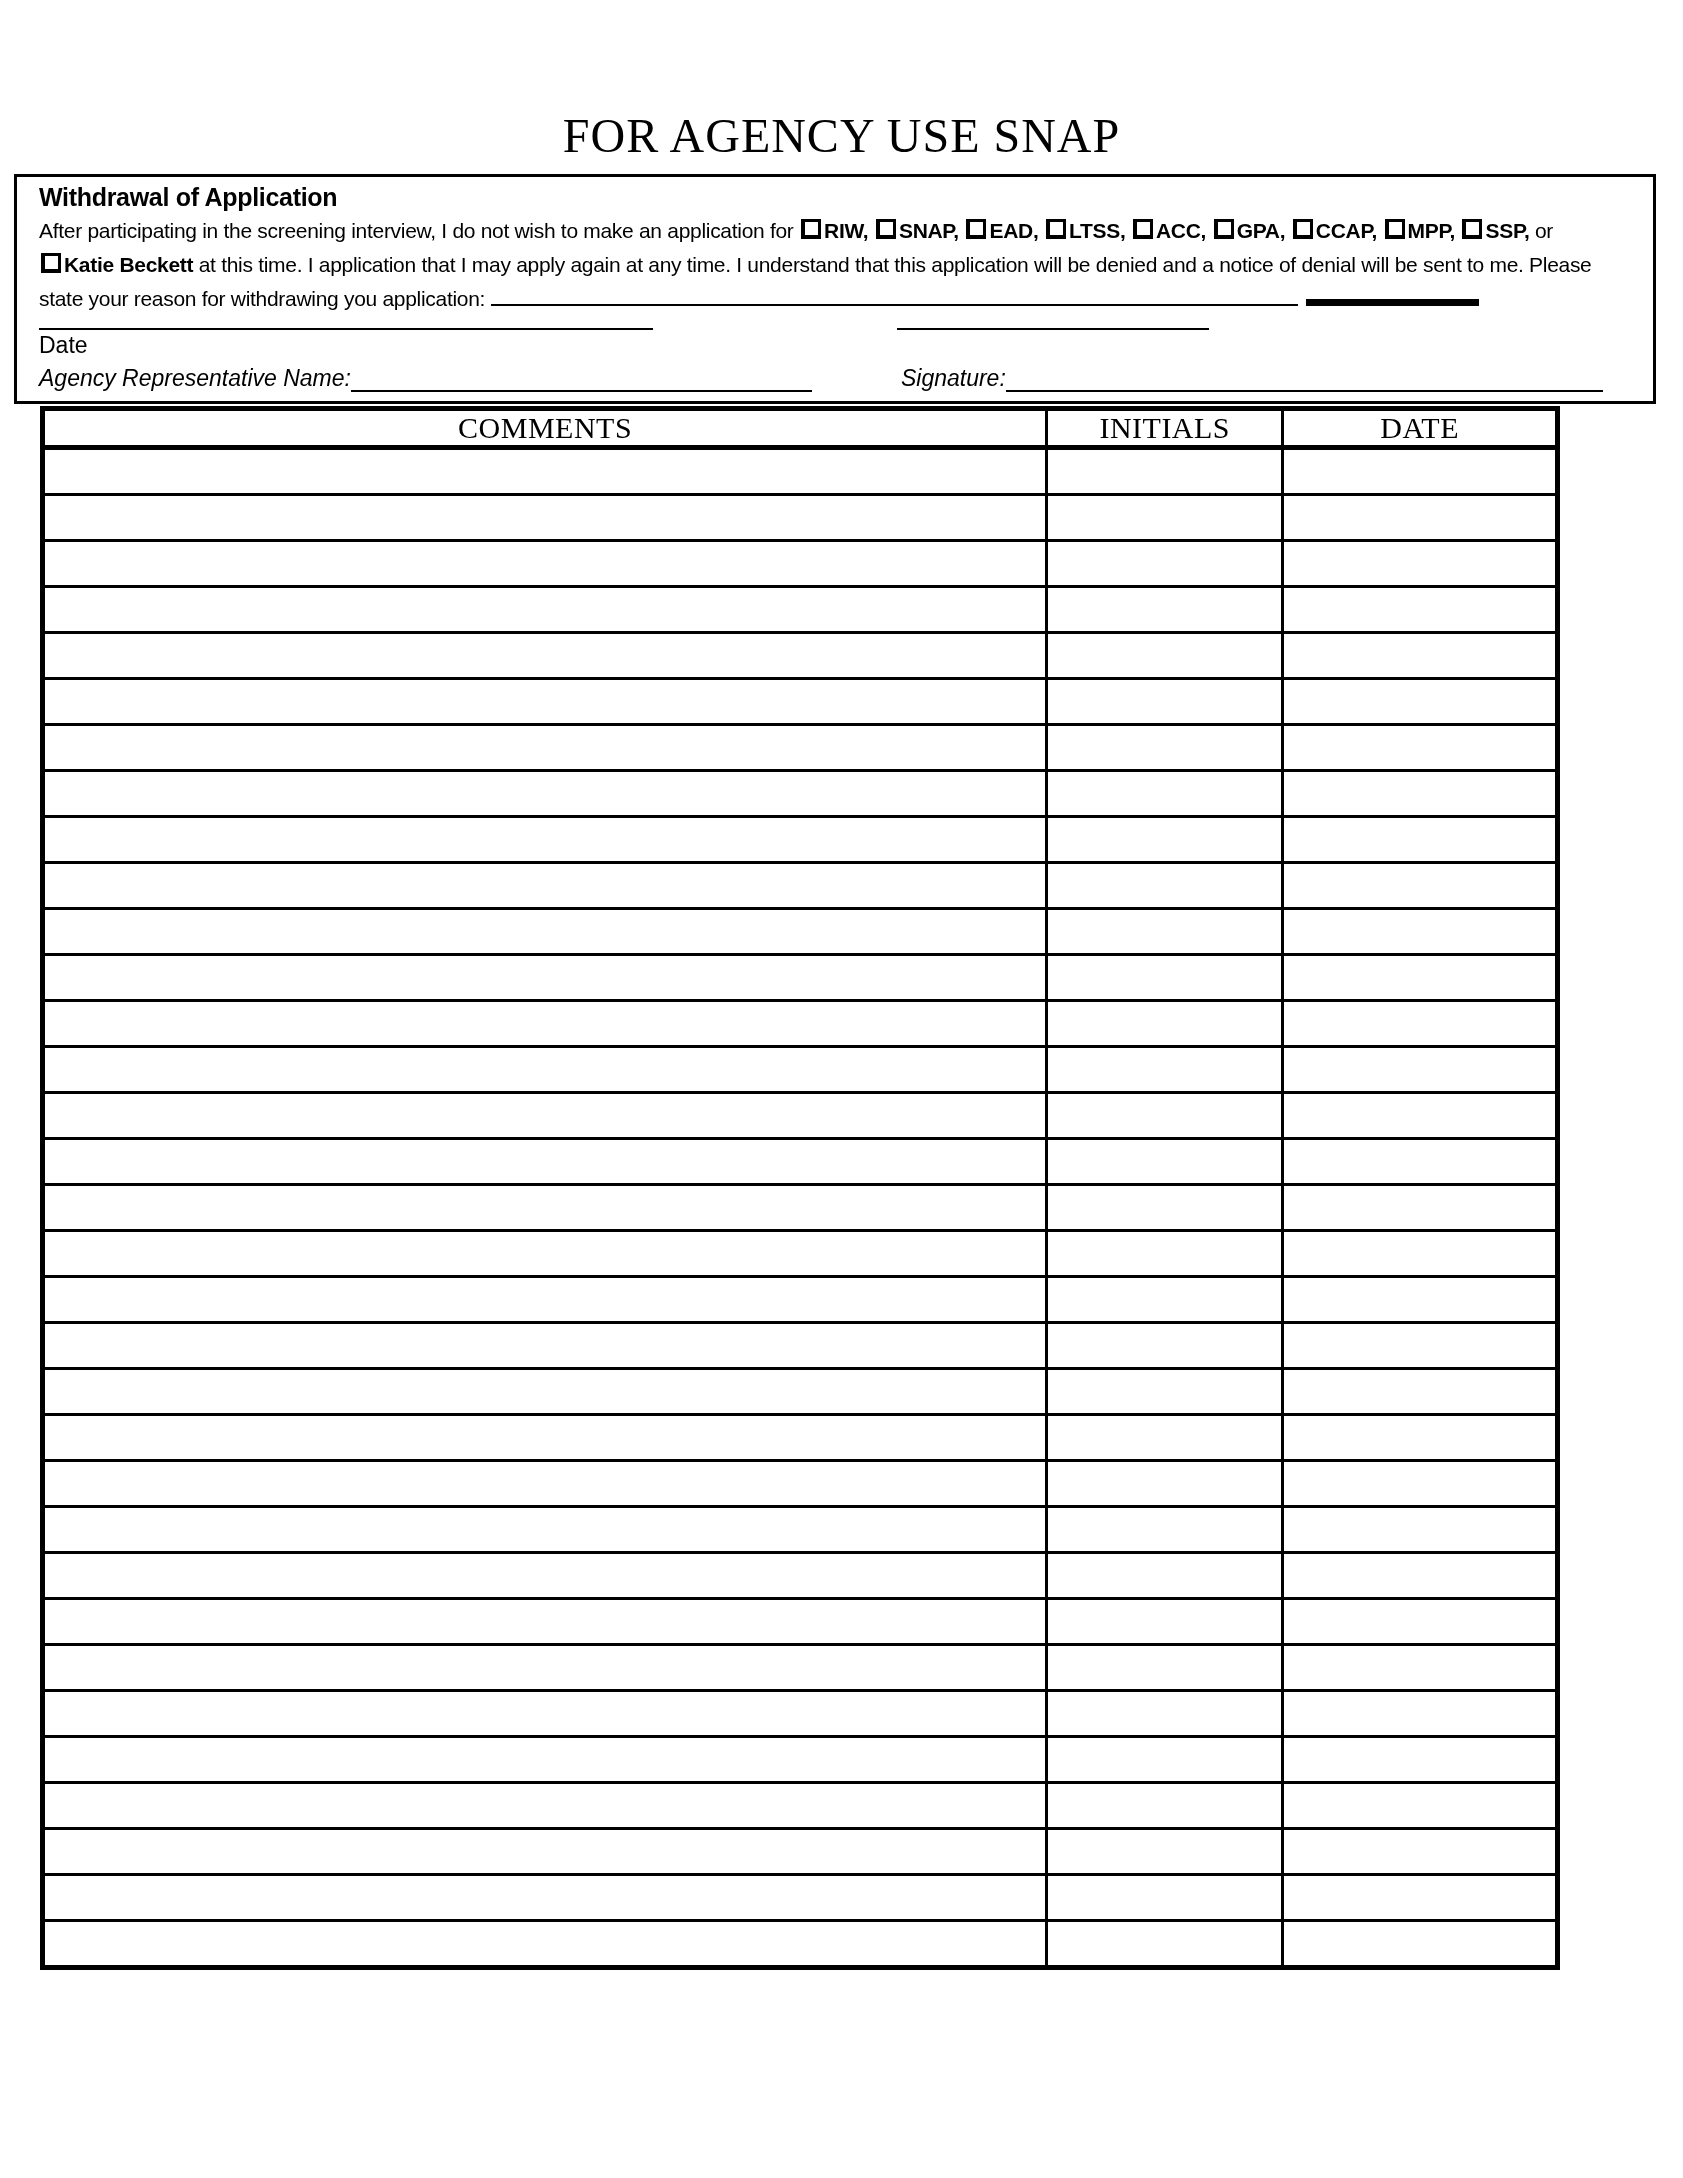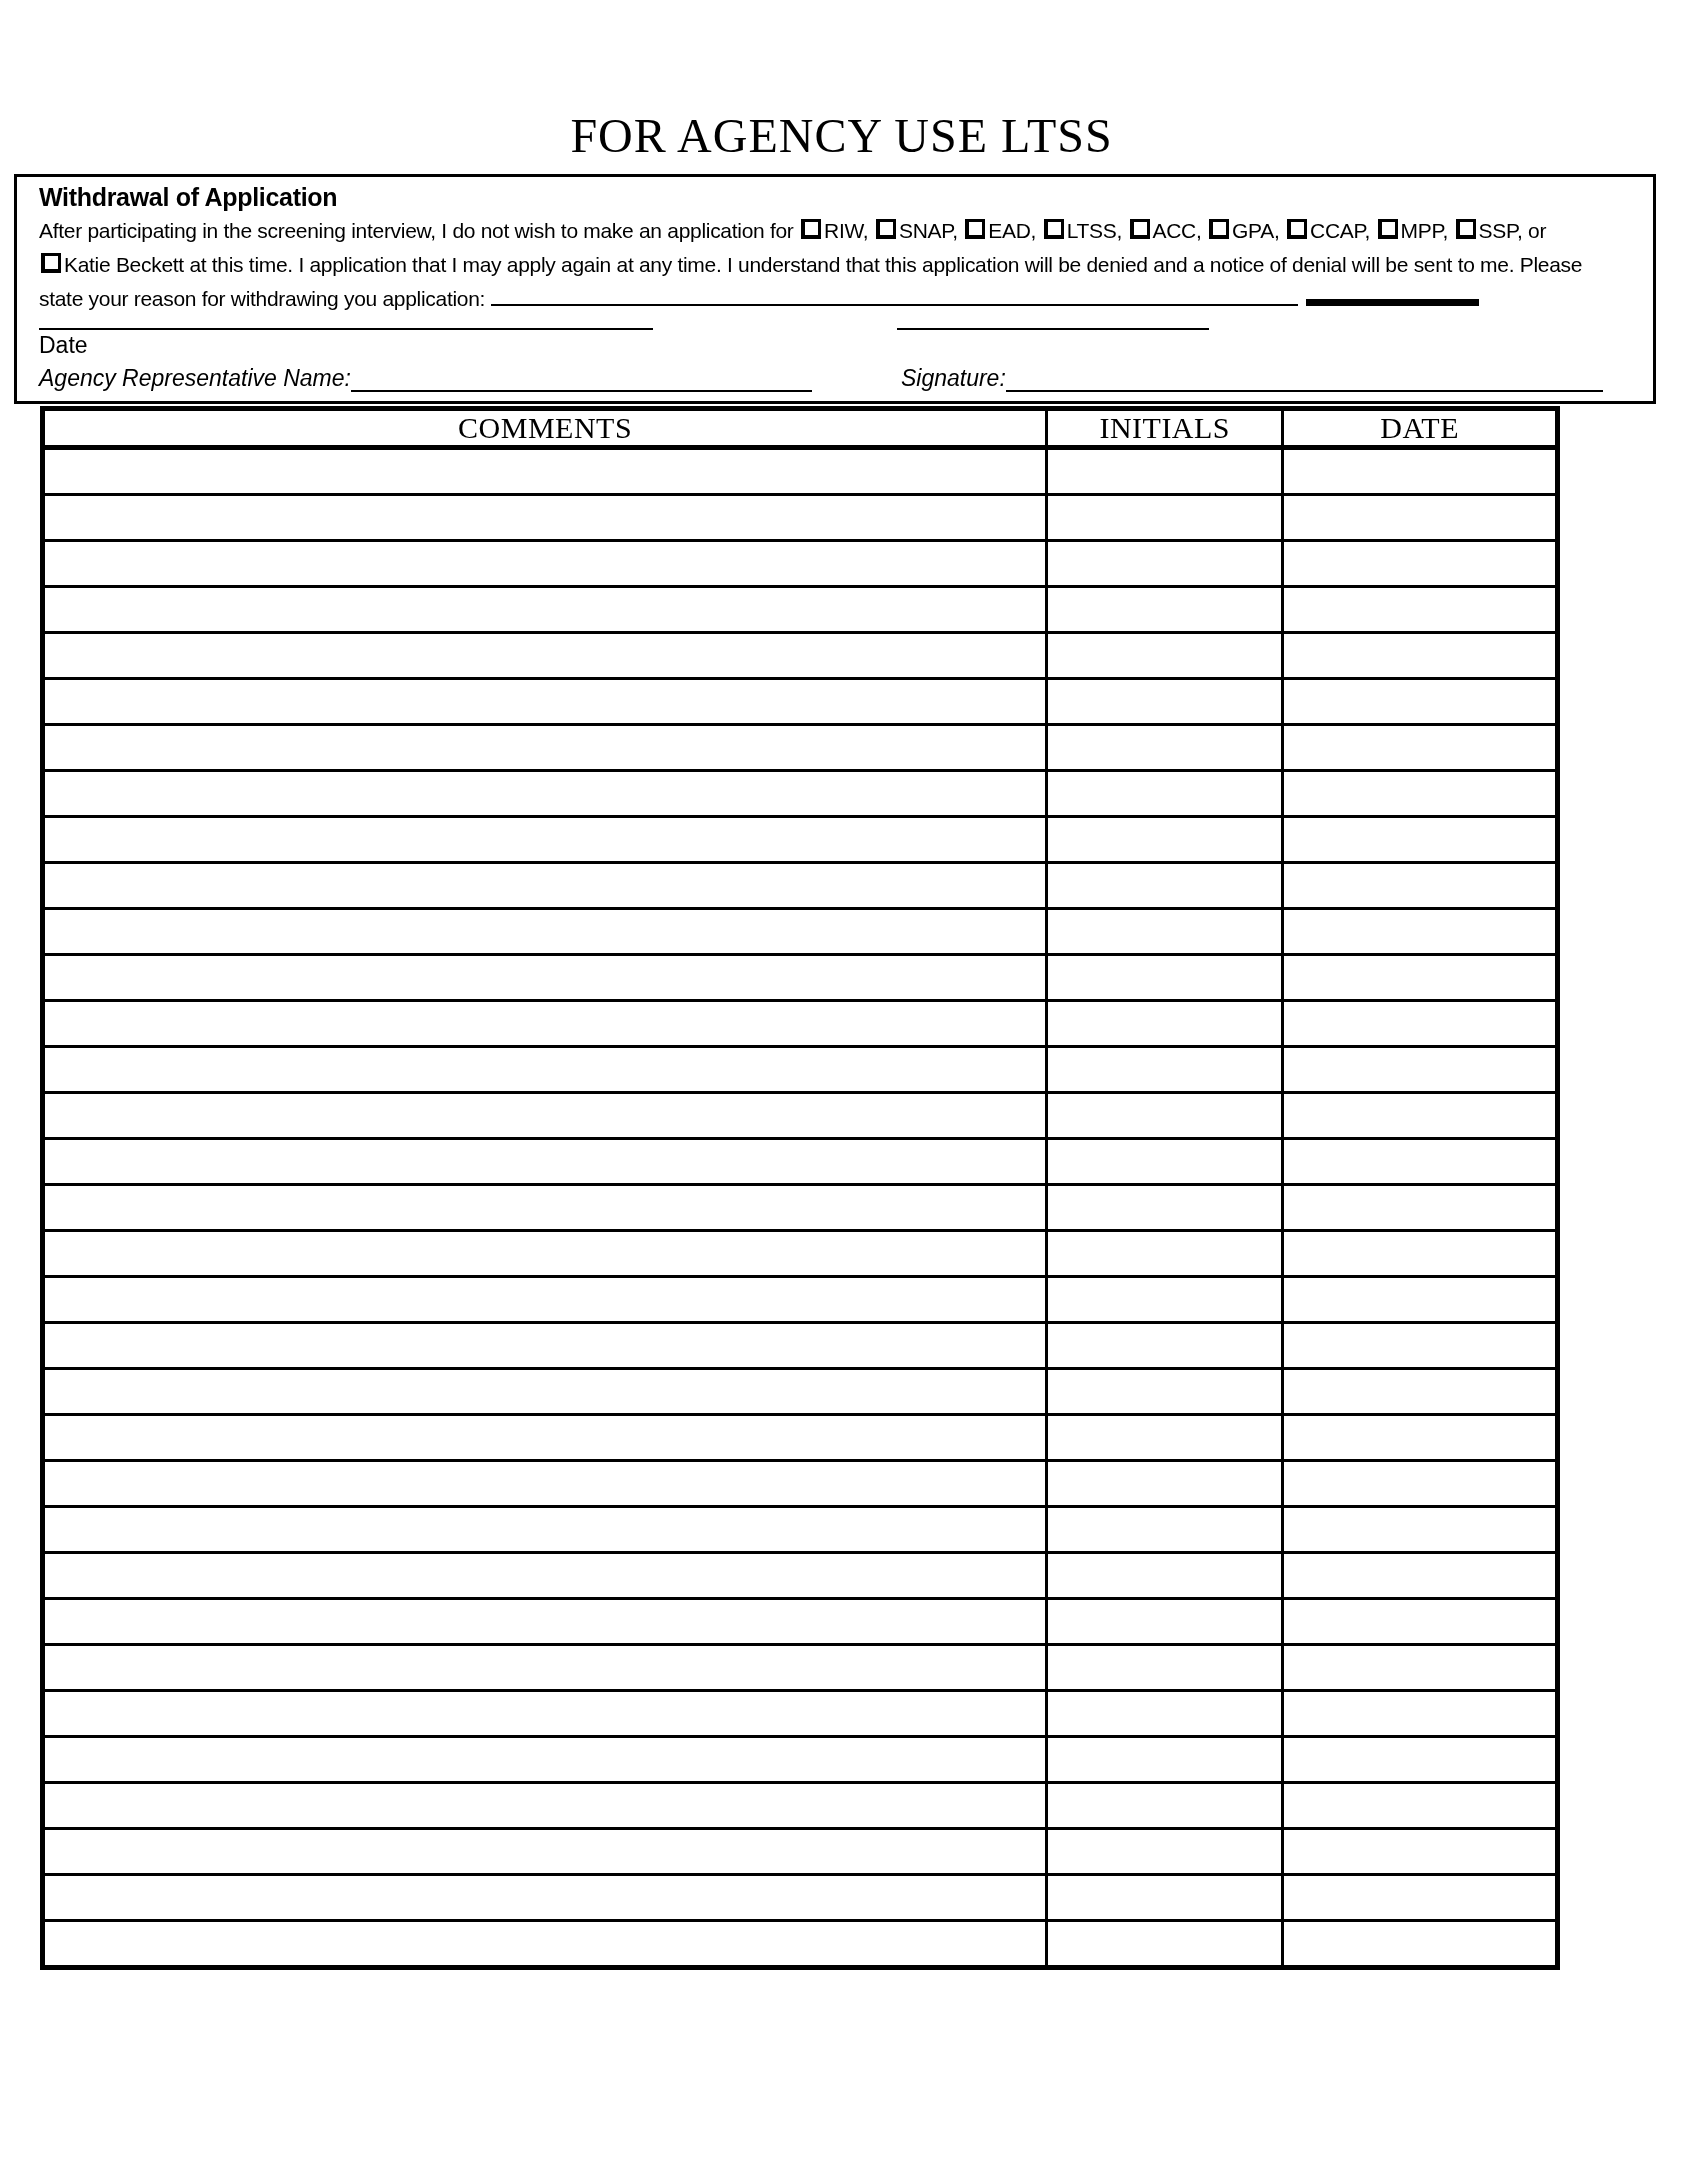--- a/index.html
+++ b/index.html
@@ -16,21 +16,21 @@
   }
   
   .wbox {
     margin:10px 27px 0 14px; border:3px solid #000;
     padding:5px 22px 9px 22px; box-sizing:border-box;
   }
   .wb-heading { font-size:25px; font-weight:bold; letter-spacing:-0.3px; line-height:30px; }
   .wb-body {
     margin:2px 0 0 0; font-size:21px; line-height:34px; letter-spacing:-0.3px;
   }
-  .prog { white-space:nowrap; font-weight:normal; }
+  .prog { white-space:nowrap; font-weight:bold; }
   .cb {
     display:inline-block; width:13px; height:13px;
     border:3px solid #000; border-left-width:4px; border-bottom-width:4px;
     margin:0 3px 0 2px; vertical-align:-1px; background:#fff;
   }
   .fill-underline {
     display:inline-block; width:807px; height:3px;
     border-bottom:2px solid #000; vertical-align:baseline;
   }
   .bold-underline {
@@ -65,21 +65,21 @@
   }
   .col-comments { width:66.5%; }
   .col-initials { width:15.5%; }
   .col-date { width:18%; }
 </style>
 </head>
 <body>
 
 <div class="page">
 
-  <h1 class="page-title">FOR AGENCY USE LTSS</h1>
+  <h1 class="page-title">FOR AGENCY USE SNAP</h1>
 
   <section class="wbox">
     <div class="wb-heading">Withdrawal of Application</div>
     <p class="wb-body">
       <span>After participating in the screening interview, I do not wish to make an application for</span>
       <span><span class="prog"><span class="cb"></span>RIW,</span> <span class="prog"><span class="cb"></span>SNAP,</span> <span class="prog"><span class="cb"></span>EAD,</span> <span class="prog"><span class="cb"></span>LTSS,</span> <span class="prog"><span class="cb"></span>ACC,</span> <span class="prog"><span class="cb"></span>GPA,</span> <span class="prog"><span class="cb"></span>CCAP,</span> <span class="prog"><span class="cb"></span>MPP,</span> <span class="prog"><span class="cb"></span>SSP,</span> <span>or </span><span class="prog"><span class="cb"></span>Katie Beckett</span> </span>
       <span>at this time.  I application that I may apply again at any time.  I understand that this application will be denied and a notice of denial will be sent to me.  Please state your reason for withdrawing you application:</span>
       <span class="fill-underline"></span><span class="bold-underline"></span>
     </p>
 

